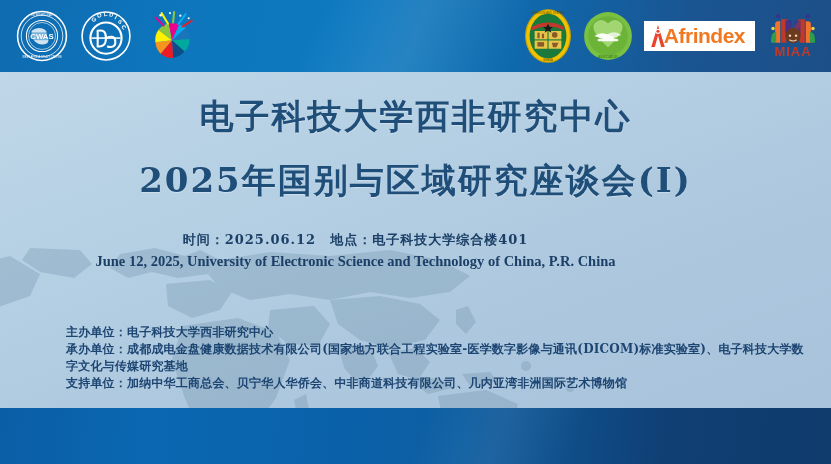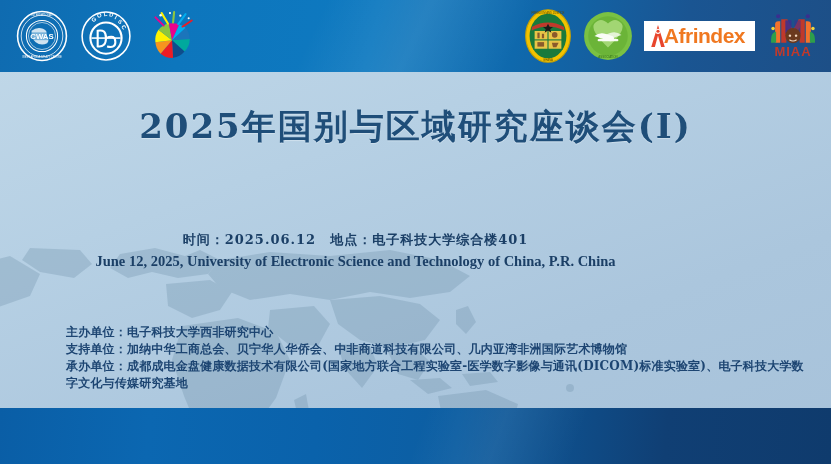--- a/index.html
+++ b/index.html
@@ -84,21 +84,21 @@
     text-shadow: 0 1px 1px rgba(255,255,255,0.35);
     white-space: nowrap;
   }
   .title-line-1 {
     font-size: 34px;
     line-height: 44px;
   }
   .title-line-2 {
     font-size: 34px;
     line-height: 48px;
-    margin-top: 8px;
+    margin-top: 18px;
   }
 
   .meta-block {
     position: absolute;
     top: 158px;
     left: 0;
     width: 711px;
     text-align: center;
     color: #1b3f66;
   }
@@ -331,31 +331,32 @@
         </svg>
         <span style="font-family:'Liberation Sans',sans-serif;font-size:13px;font-weight:bold;color:#c0392b;letter-spacing:1px;line-height:14px;">MIAA</span>
       </div>
 
     </div>
   </div>
 
   <div class="body-area">
 
     <div class="title-block">
+      <div class="title-line-1">电子科技大学西非研究中心</div>
       <div class="title-line-2">2025年国别与区域研究座谈会(Ⅰ)</div>
     </div>
 
     <div class="meta-block">
       <div class="meta-cn">时间：2025.06.12　地点：电子科技大学综合楼401</div>
       <div class="meta-en">June 12, 2025, University of Electronic Science and Technology of China, P.R. China</div>
     </div>
 
     <div class="orgs-block">
       <div class="org-line">主办单位：电子科技大学西非研究中心</div>
+      <div class="org-line">承办单位：成都成电金盘健康数据技术有限公司(国家地方联合工程实验室-医学数字影像与通讯(DICOM)标准实验室)、电子科技大学数字文化与传媒研究基地</div>
       <div class="org-line">支持单位：加纳中华工商总会、贝宁华人华侨会、中非商道科技有限公司、几内亚湾非洲国际艺术博物馆</div>
-      <div class="org-line">承办单位：成都成电金盘健康数据技术有限公司(国家地方联合工程实验室-医学数字影像与通讯(DICOM)标准实验室)、电子科技大学数字文化与传媒研究基地</div>
     </div>
 
   </div>
 
   <div class="footer-bar"></div>
 
 </div>
 
 </body></html>

